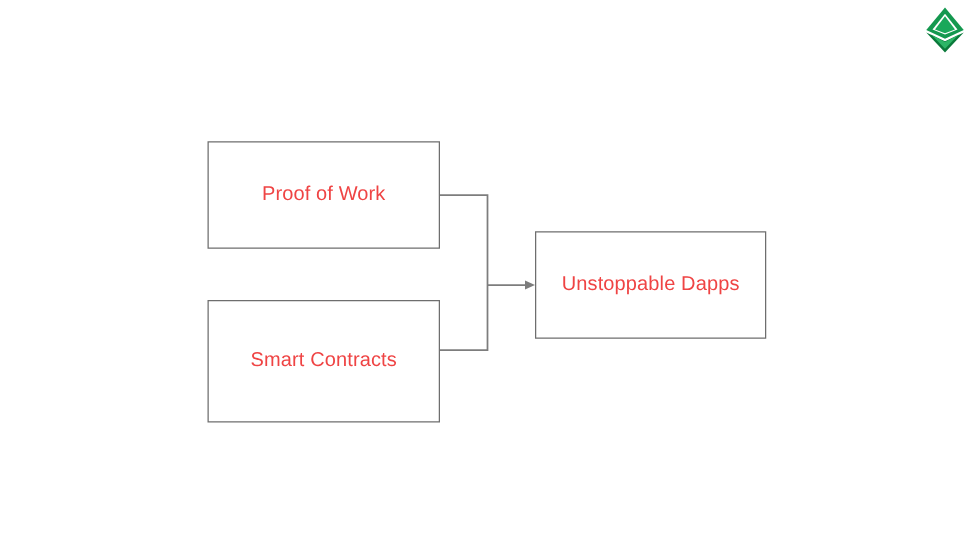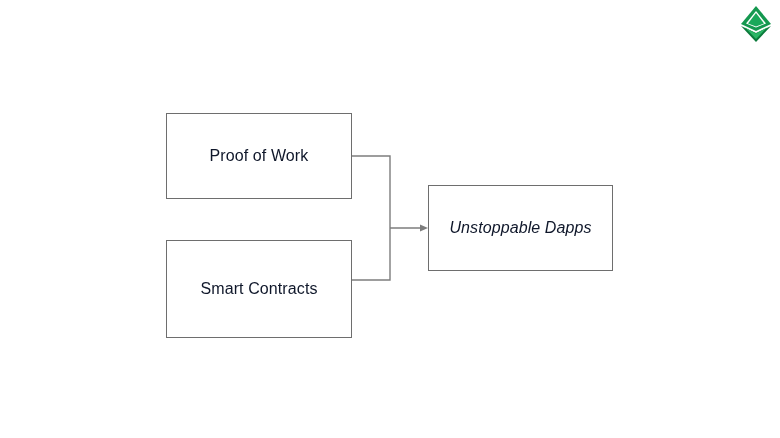--- a/index.html
+++ b/index.html
@@ -42,21 +42,21 @@
     box-sizing: border-box;
     background: #ffffff;
     border: 1.4px solid #6e6e6e;
     display: flex;
     align-items: center;
     justify-content: center;
   }
   .node-label {
     font-size: 16px;
     line-height: 1.2;
-    color: #0f172a;
+    color: #ef4444;
     letter-spacing: 0.1px;
     white-space: nowrap;
     text-align: center;
   }
 
   #node-proof-of-work {
     left: 166px;
     top: 113px;
     width: 186px;
     height: 86px;
@@ -65,21 +65,20 @@
     left: 166px;
     top: 240px;
     width: 186px;
     height: 98px;
   }
   #node-unstoppable-dapps {
     left: 428px;
     top: 185px;
     width: 185px;
     height: 86px;
-    font-style: italic;
   }
 
   
   .connector-svg {
     position: absolute;
     left: 0;
     top: 0;
     width: 780px;
     height: 438px;
     pointer-events: none;

